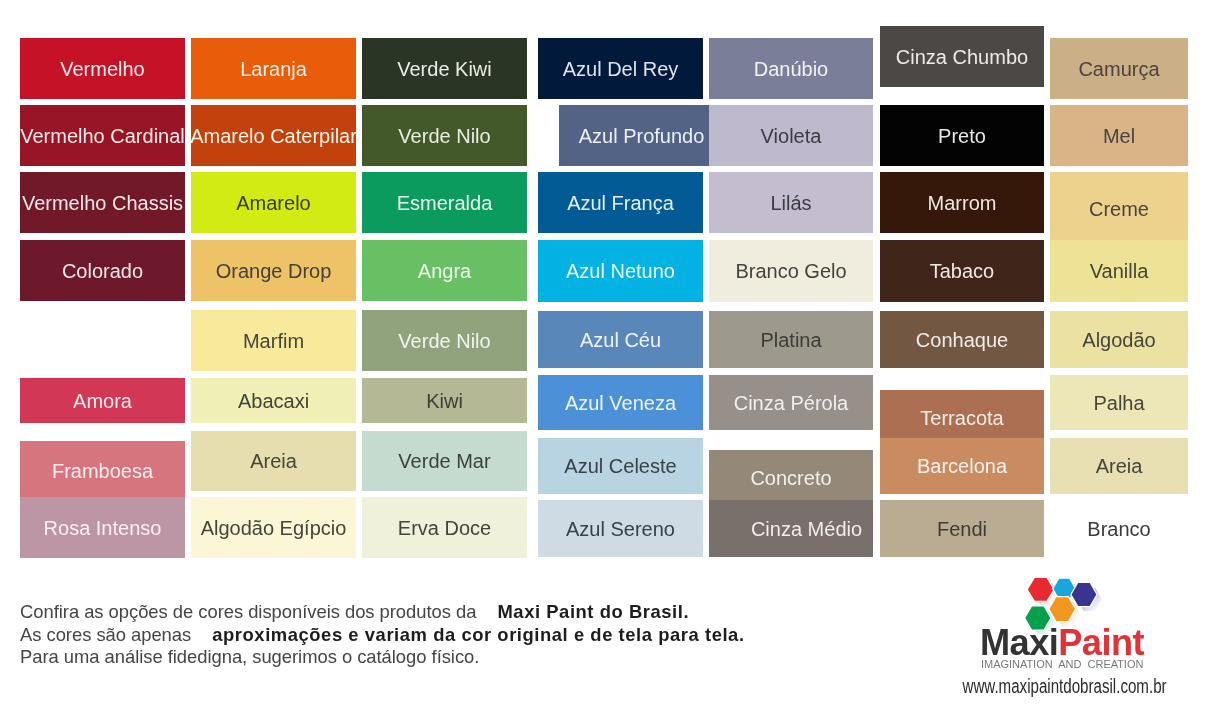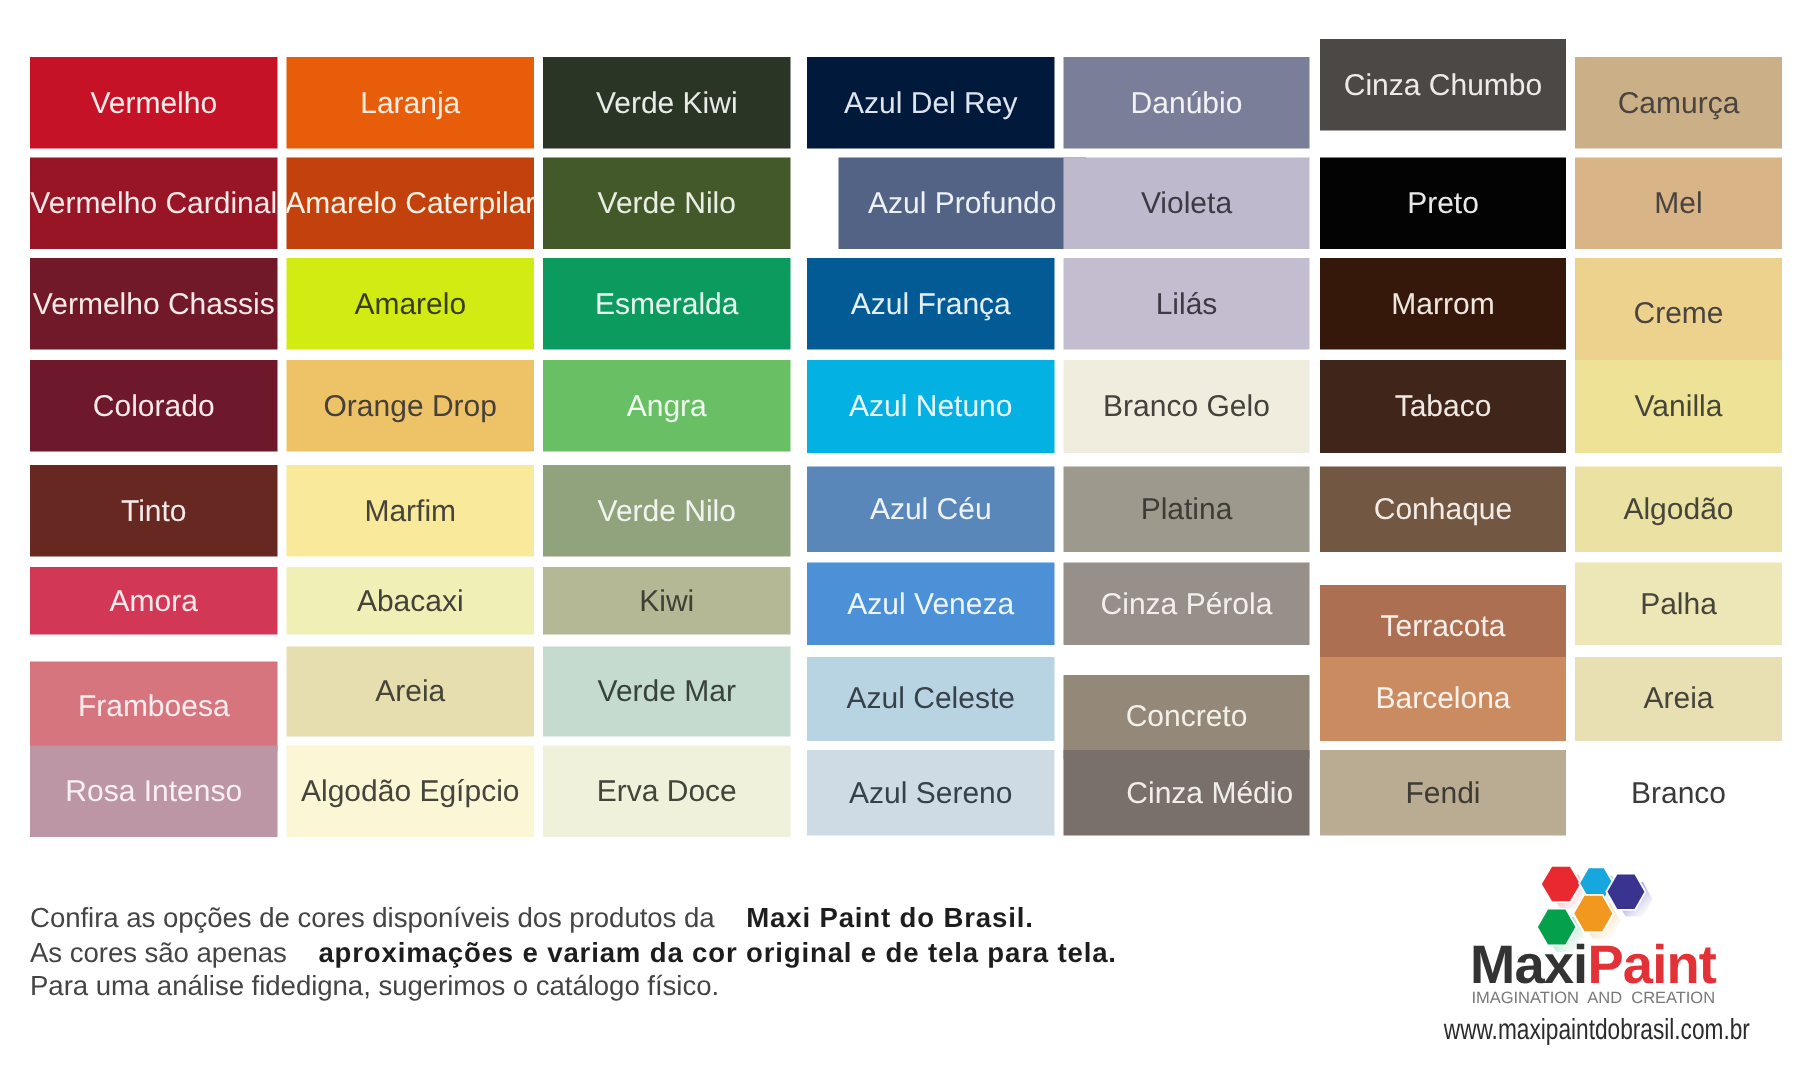--- a/index.html
+++ b/index.html
@@ -96,23 +96,20 @@
     </div>
     <div class="swatch" style="left: 709px; top: 240px; width: 164px; height: 62px; background: rgb(240, 237, 222);">
       <span class="swatch-label" style="color: rgb(68, 66, 60);">Branco Gelo</span>
     </div>
     <div class="swatch" style="left: 880px; top: 240px; width: 164px; height: 62px; background: rgb(64, 37, 26);">
       <span class="swatch-label" style="color: rgb(239, 232, 227);">Tabaco</span>
     </div>
     <div class="swatch" style="left: 1050px; top: 240px; width: 138px; height: 62px; background: rgb(237, 226, 150);">
       <span class="swatch-label" style="color: rgb(70, 69, 58);">Vanilla</span>
     </div>
-    <div class="swatch" style="left: 20px; top: 310px; width: 165px; height: 61px; background: rgb(104, 40, 34);">
-      <span class="swatch-label" style="color: rgb(245, 234, 232);">Tinto</span>
-    </div>
     <div class="swatch" style="left: 191px; top: 310px; width: 165px; height: 61px; background: rgb(249, 233, 155);">
       <span class="swatch-label" style="color: rgb(70, 69, 58);">Marfim</span>
     </div>
     <div class="swatch" style="left: 362px; top: 310px; width: 165px; height: 61px; background: rgb(144, 163, 125);">
       <span class="swatch-label" style="color: rgb(241, 244, 238);">Verde Nilo</span>
     </div>
     <div class="swatch" style="left: 538px; top: 311px; width: 165px; height: 57px; background: rgb(90, 135, 186);">
       <span class="swatch-label" style="color: rgb(238, 243, 248);">Azul Céu</span>
     </div>
     <div class="swatch" style="left: 709px; top: 311px; width: 164px; height: 57px; background: rgb(157, 153, 140);">

